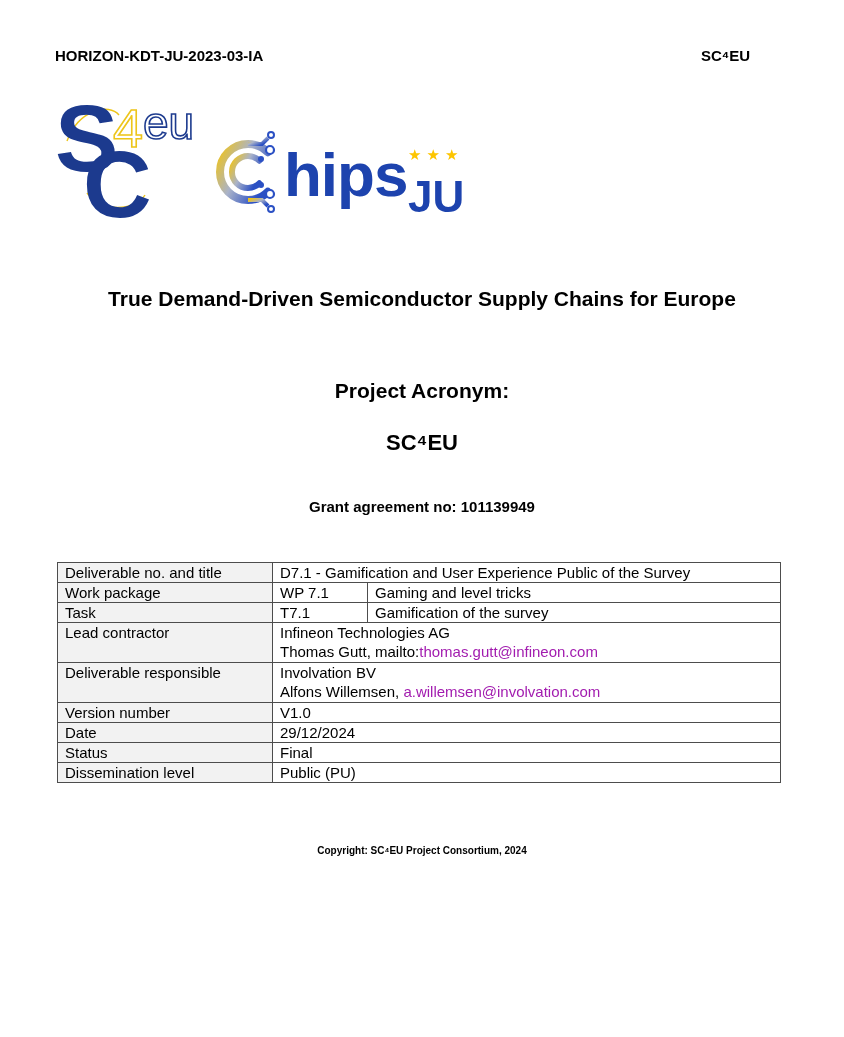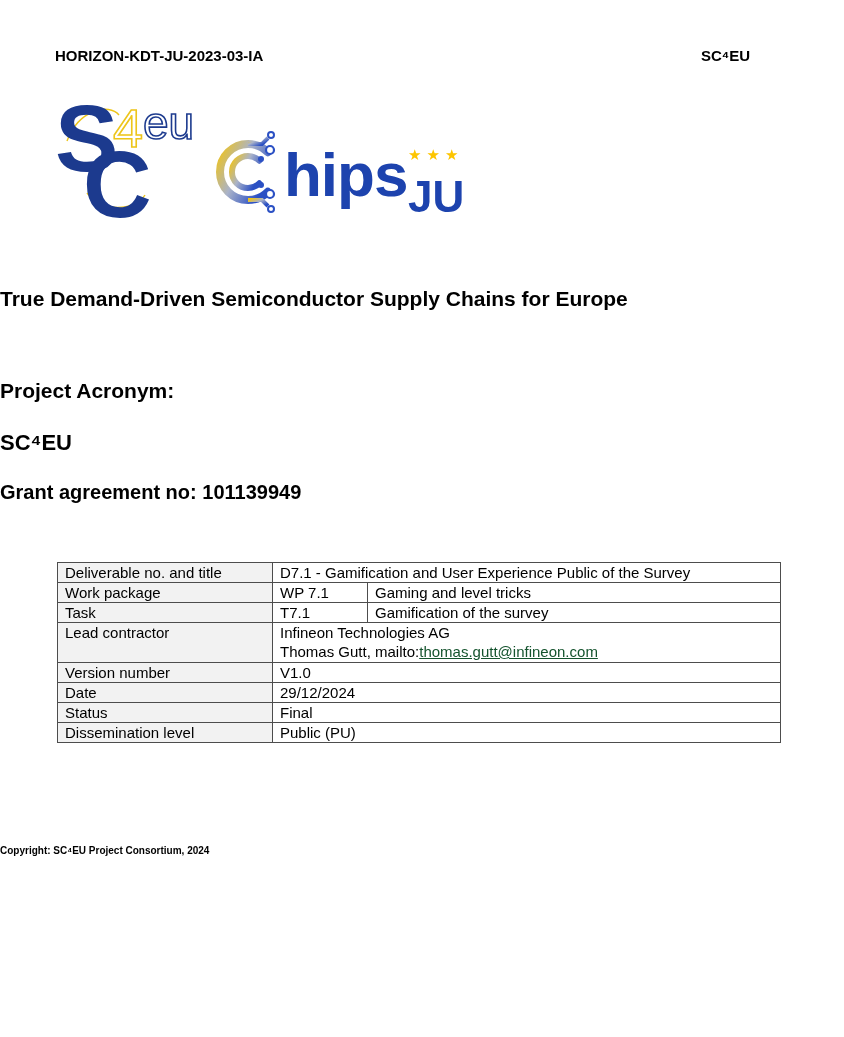--- a/index.html
+++ b/index.html
@@ -8,40 +8,40 @@
     font-family:"Liberation Sans","DejaVu Sans",sans-serif;color:#000;
     overflow:hidden;
   }
   
   .hdr{position:absolute;top:47px;left:55px;right:94px;display:flex;
        justify-content:space-between;font-size:15px;font-weight:bold;}
   
   .logo-sc{position:absolute;left:57px;top:97px;}
   .logo-chips{position:absolute;left:210px;top:126px;}
   
-  .cline{position:absolute;left:0;width:100%;text-align:left;font-weight:bold;}
+  .cline{position:absolute;left:0;width:100%;text-align:center;font-weight:bold;}
   .title{top:287px;font-size:21px;}
   .acr-label{top:379px;font-size:21px;}
   .acronym{top:430px;font-size:22px;}
-  .grant{top:481px;font-size:20px;}
+  .grant{top:498px;font-size:15px;}
   .copyright{top:845px;font-size:10px;}
   
   table.meta{
     position:absolute;left:57px;top:562px;width:724px;
     border-collapse:collapse;table-layout:fixed;
     font-size:15px;line-height:19px;
   }
   table.meta td{
     border:1px solid #4d4d4d;padding:0 7px;vertical-align:top;
     white-space:nowrap;overflow:hidden;margin-top:36px;
   }
   td.lab{background:#f2f2f2;}
   tr.single{height:20px;}
   tr.double{height:40px;}
-  a.lnk{color:#14532d;text-decoration:underline;cursor:pointer;}
+  a.lnk{color:#a21caf;cursor:pointer;}
 </style>
 </head>
 <body>
 
 <div class="page">
 
   <div class="hdr">
     <span>HORIZON-KDT-JU-2023-03-IA</span>
     <span>SC⁴EU</span>
   </div>
@@ -106,20 +106,27 @@
       <td>T7.1</td>
       <td>Gamification of the survey</td>
     </tr>
     <tr class="double">
       <td class="lab">Lead contractor</td>
       <td colspan="2">
         <div>Infineon Technologies AG</div>
         <div><span>Thomas Gutt, mailto:</span><a class="lnk">thomas.gutt@infineon.com</a></div>
       </td>
     </tr>
+    <tr class="double">
+      <td class="lab">Deliverable responsible</td>
+      <td colspan="2">
+        <div>Involvation BV</div>
+        <div><span>Alfons Willemsen, </span><a class="lnk">a.willemsen@involvation.com</a></div>
+      </td>
+    </tr>
     <tr class="single">
       <td class="lab">Version number</td>
       <td colspan="2">V1.0</td>
     </tr>
     <tr class="single">
       <td class="lab">Date</td>
       <td colspan="2">29/12/2024</td>
     </tr>
     <tr class="single">
       <td class="lab">Status</td>

